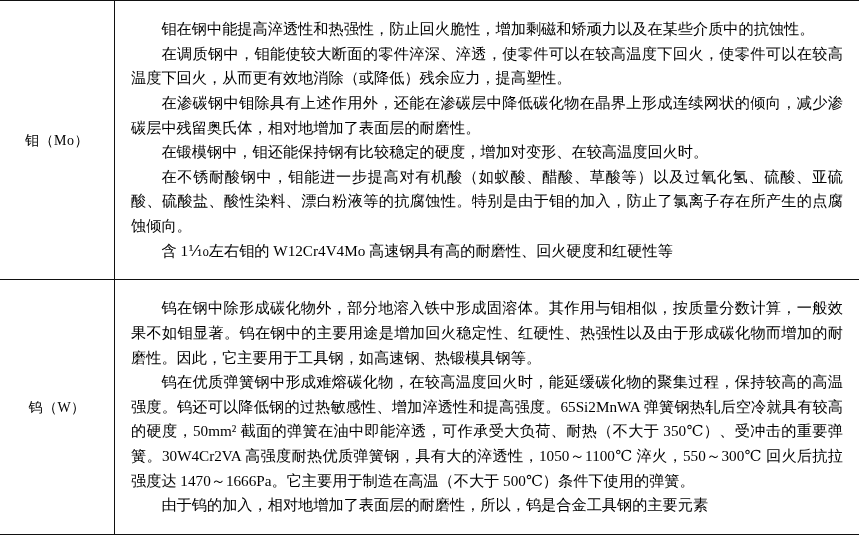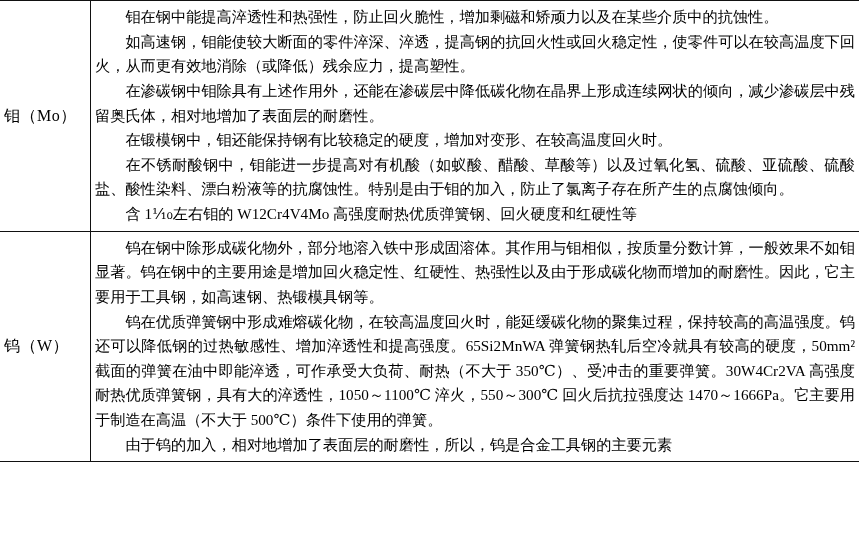--- a/index.html
+++ b/index.html
@@ -20,35 +20,35 @@
     box-sizing: border-box;
     position: relative;
   }
   table.spec {
     border-collapse: collapse;
     width: 859px;
     table-layout: fixed;
   }
   table.spec td {
     vertical-align: middle;
-    padding: 4px;
+    padding: 16px;
   }
   .row-top {
     border-top: 1.4px solid #111;
   }
   .row-mid {
     border-top: 1.1px solid #111;
   }
   .row-bottom {
     border-bottom: 1.4px solid #111;
   }
   .cell-name {
     width: 82px;
-    text-align: left;
-    font-size: 16px;
+    text-align: center;
+    font-size: 14px;
     letter-spacing: 0.5px;
     vertical-align: middle;
     border-right: 1.1px solid #111;
     padding: 0 2px;
     line-height: 1.5;
     margin-top: 48px;
   }
   .cell-body {
     padding: 6px 14px 7px 13px;
     font-size: 15.2px;
@@ -64,25 +64,25 @@
 </head>
 <body>
 
 <div class="doc">
   <table class="spec">
     <tbody>
       <tr class="row-top">
         <td class="cell-name">钼（Mo）</td>
         <td class="cell-body">
           <p>钼在钢中能提高淬透性和热强性，防止回火脆性，增加剩磁和矫顽力以及在某些介质中的抗蚀性。</p>
-          <p>如高速钢，钼能使较大断面的零件淬深、淬透，提高钢的抗回火性或回火稳定性，使零件可以在较高温度下回火，从而更有效地消除（或降低）残余应力，提高塑性。</p>
+          <p>在调质钢中，钼能使较大断面的零件淬深、淬透，使零件可以在较高温度下回火，使零件可以在较高温度下回火，从而更有效地消除（或降低）残余应力，提高塑性。</p>
           <p>在渗碳钢中钼除具有上述作用外，还能在渗碳层中降低碳化物在晶界上形成连续网状的倾向，减少渗碳层中残留奥氏体，相对地增加了表面层的耐磨性。</p>
           <p>在锻模钢中，钼还能保持钢有比较稳定的硬度，增加对变形、在较高温度回火时。</p>
           <p>在不锈耐酸钢中，钼能进一步提高对有机酸（如蚁酸、醋酸、草酸等）以及过氧化氢、硫酸、亚硫酸、硫酸盐、酸性染料、漂白粉液等的抗腐蚀性。特别是由于钼的加入，防止了氯离子存在所产生的点腐蚀倾向。</p>
-          <p>含 1⅒左右钼的 W12Cr4V4Mo 高强度耐热优质弹簧钢、回火硬度和红硬性等</p>
+          <p>含 1⅒左右钼的 W12Cr4V4Mo 高速钢具有高的耐磨性、回火硬度和红硬性等</p>
         </td>
       </tr>
       <tr class="row-mid row-bottom">
         <td class="cell-name">钨（W）</td>
         <td class="cell-body">
           <p>钨在钢中除形成碳化物外，部分地溶入铁中形成固溶体。其作用与钼相似，按质量分数计算，一般效果不如钼显著。钨在钢中的主要用途是增加回火稳定性、红硬性、热强性以及由于形成碳化物而增加的耐磨性。因此，它主要用于工具钢，如高速钢、热锻模具钢等。</p>
           <p>钨在优质弹簧钢中形成难熔碳化物，在较高温度回火时，能延缓碳化物的聚集过程，保持较高的高温强度。钨还可以降低钢的过热敏感性、增加淬透性和提高强度。65Si2MnWA 弹簧钢热轧后空冷就具有较高的硬度，50mm² 截面的弹簧在油中即能淬透，可作承受大负荷、耐热（不大于 350℃）、受冲击的重要弹簧。30W4Cr2VA 高强度耐热优质弹簧钢，具有大的淬透性，1050～1100℃ 淬火，550～300℃ 回火后抗拉强度达 1470～1666Pa。它主要用于制造在高温（不大于 500℃）条件下使用的弹簧。</p>
           <p>由于钨的加入，相对地增加了表面层的耐磨性，所以，钨是合金工具钢的主要元素</p>
         </td>
       </tr>

